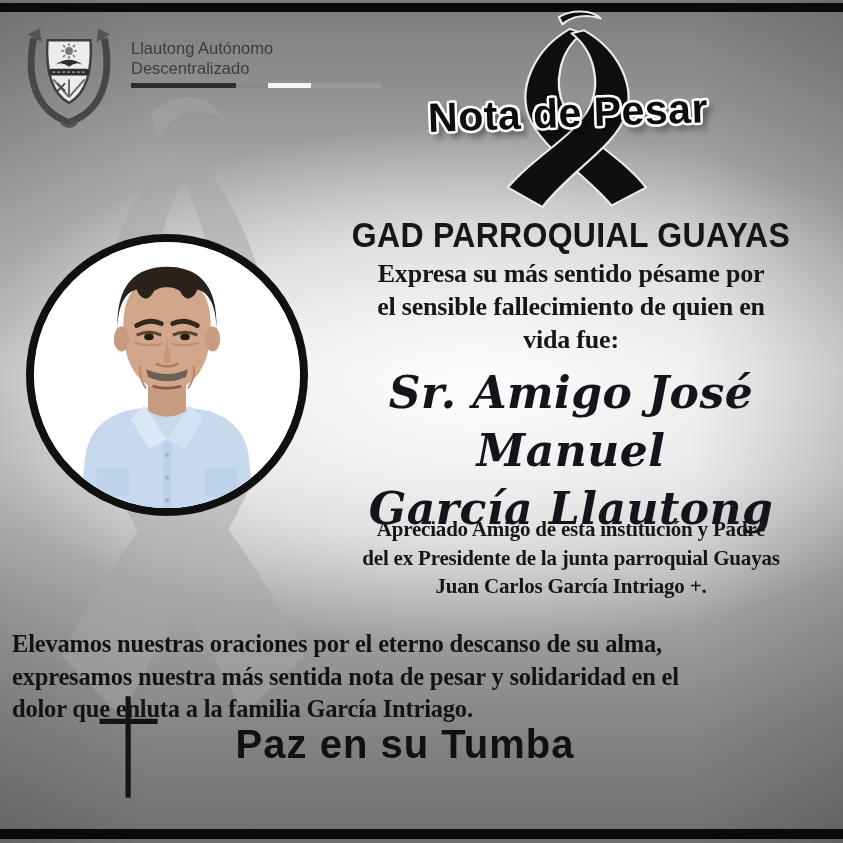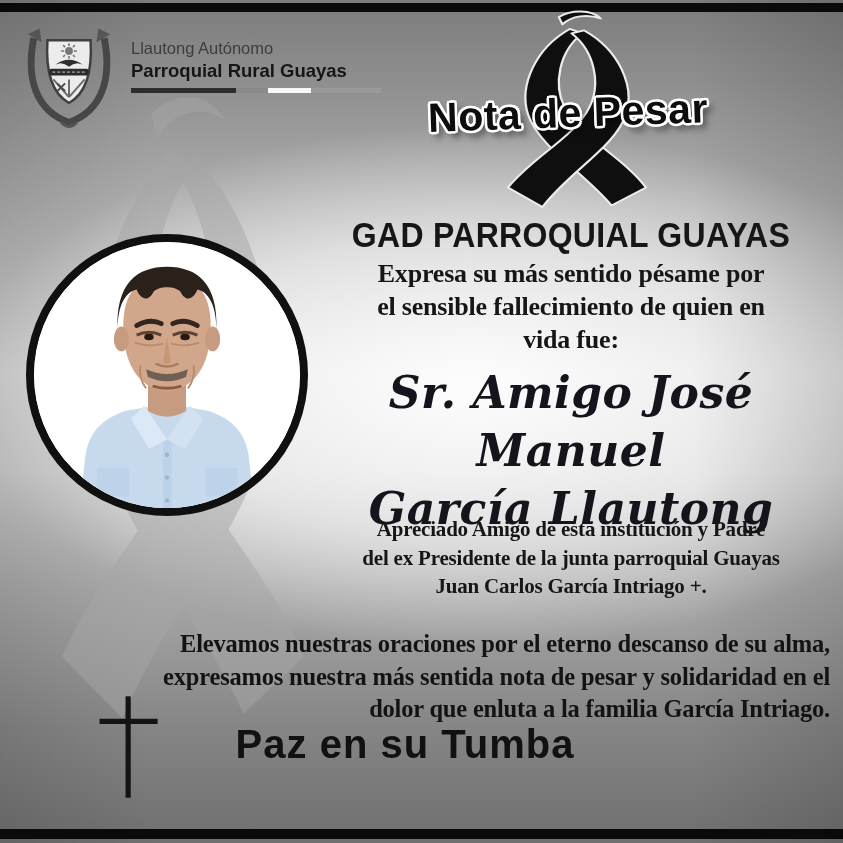--- a/index.html
+++ b/index.html
@@ -44,21 +44,21 @@
   
   .col{position:absolute;left:316px;width:510px;text-align:center;color:#161616;}
   .institution{top:216px;font-size:32px;font-weight:bold;letter-spacing:0.3px;
     font-family:"Liberation Sans",sans-serif;transform:scale(1,1.07);transform-origin:top center;}
   .intro{top:258px;font-family:"Liberation Serif",serif;font-weight:bold;
     font-size:26px;line-height:1.26;white-space:pre-line;letter-spacing:-0.2px;text-align:center;}
   .deceased{top:364px;font-family:"DejaVu Serif",serif;font-style:italic;font-weight:bold;
     font-size:44px;line-height:1.32;white-space:pre-line;color:#14141c;letter-spacing:0.5px;}
   .tribute{top:515px;font-family:"Liberation Serif",serif;font-weight:bold;
     font-size:21px;line-height:1.36;white-space:pre-line;letter-spacing:-0.2px;}
-  .condolence{position:absolute;left:12px;width:818px;top:628px;text-align:right;
+  .condolence{position:absolute;left:12px;width:818px;top:628px;text-align:left;
     font-family:"Liberation Serif",serif;font-weight:bold;color:#131313;
     font-size:24.5px;line-height:1.33;white-space:pre-line;letter-spacing:-0.2px;}
   .cross{position:absolute;left:90px;top:686px;width:78px;height:122px;}
   .farewell{position:absolute;left:180px;width:450px;top:722px;text-align:center;
     font-size:40px;font-weight:800;color:#111;letter-spacing:1px;}
   .dateline{position:absolute;right:16px;top:794px;
     font-family:"Liberation Serif",serif;font-weight:bold;font-size:20px;color:#1c1c1c;
     text-shadow:1px 1px 0 rgba(255,255,255,0.35);}
 </style>
 </head>
@@ -102,21 +102,21 @@
     <path d="M36,41 Q50,31 64,41 Q57,37 50,43 Q43,37 36,41 Z" fill="#2f2f2f"></path>
     <rect x="30" y="45" width="40" height="7" rx="2" fill="#2b2b2b"></rect>
     <line x1="33" y1="48.5" x2="67" y2="48.5" stroke="#cfcfcf" stroke-width="1" stroke-dasharray="3 2"></line>
     <path d="M34,56 L50,74 M66,56 L50,74 M50,56 L50,74" stroke="#6a6a6a" stroke-width="2"></path>
     <path d="M38,60 L46,68 M46,60 L38,68" stroke="#4a4a4a" stroke-width="2"></path>
     <path d="M42,100 Q50,108 58,100" stroke="#555" stroke-width="3" fill="none"></path>
   </svg>
 
   <div class="orgblock">
     <div class="org-line">Llautong Autónomo</div>
-    <div class="org-strong">Parroquial Rural Guayas</div>
+    <div class="org-line">Descentralizado</div>
     <div class="org-underline"></div>
   </div>
 
   <svg class="ribbon-top" viewBox="0 0 240 270" preserveAspectRatio="none">
     <use href="#ribbonShape" fill="#0f0f0f" stroke="#ededed" stroke-width="2.5" stroke-linejoin="round"></use>
   </svg>
 
   <div class="poster-title">Nota de Pesar</div>
 
   <div class="photo">

